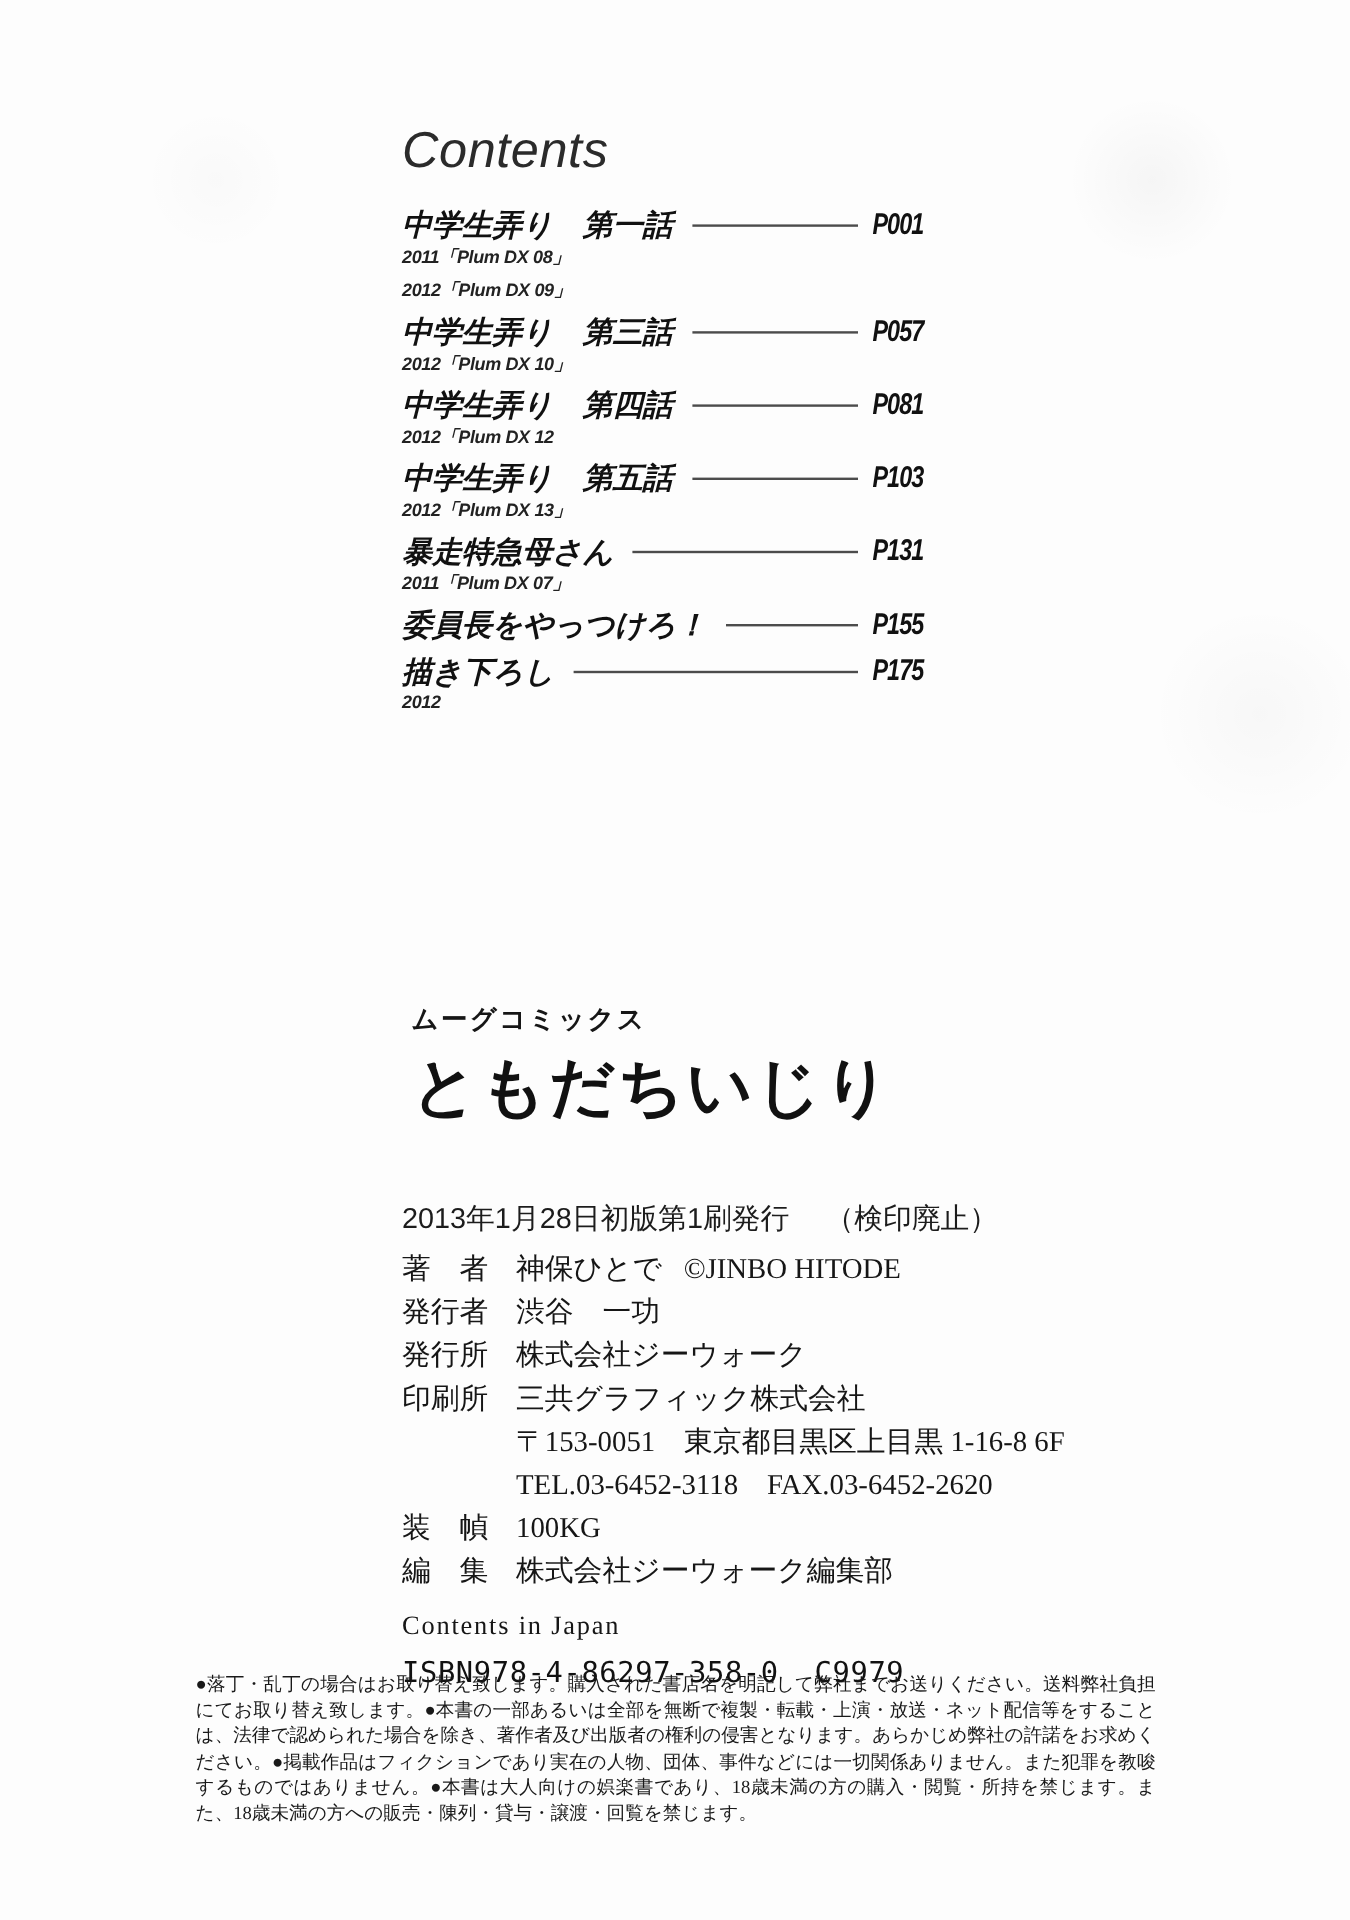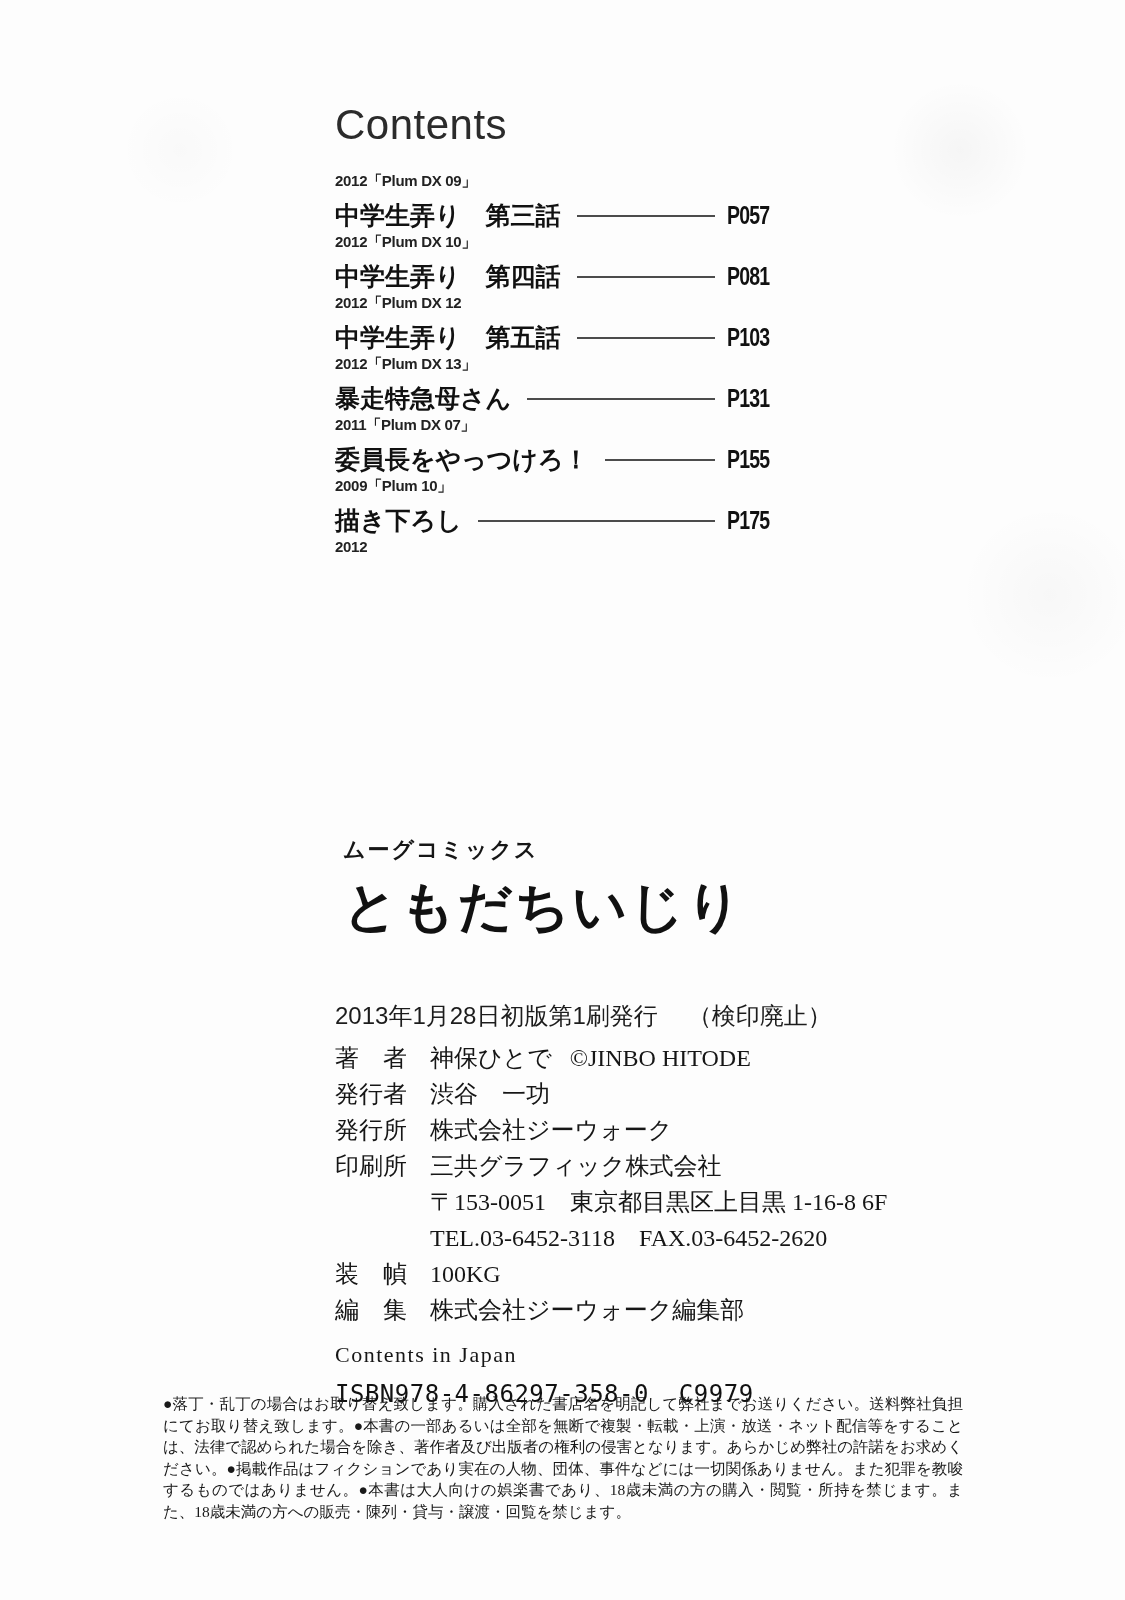--- a/index.html
+++ b/index.html
@@ -11,21 +11,21 @@
       radial-gradient(circle at 960px 150px, rgba(0,0,0,0.03), rgba(0,0,0,0) 70px),
       radial-gradient(circle at 1050px 595px, rgba(0,0,0,0.025), rgba(0,0,0,0) 90px),
       radial-gradient(circle at 180px 150px, rgba(0,0,0,0.015), rgba(0,0,0,0) 60px),
       #fdfdfd;
     overflow:hidden;
     color:#1b1b1b;
     font-family:"Liberation Sans", sans-serif;
   }
 
   
-  .contents-block{position:absolute;left:335px;top:100px;width:446px;}
+  .contents-block{position:absolute;left:335px;top:100px;width:446px;font-style:italic;}
   .contents-heading{
     margin:0 0 22px 0;
     font-size:42px;line-height:50px;font-weight:400;
     color:#2b2b2b;letter-spacing:0.5px;
   }
   .toc-entry{margin-bottom:9px;}
   .toc-row{display:flex;align-items:center;height:30px;}
   .toc-title{
     font-weight:700;font-size:25px;color:#111;
     white-space:pre;letter-spacing:0px;flex:0 0 auto;
@@ -91,20 +91,28 @@
 </head>
 <body>
 
 <div class="page">
 
   <div class="contents-block">
     <h1 class="contents-heading">Contents</h1>
 
     <div class="toc">
 
+      <div class="toc-entry">
+        <div class="toc-row">
+          <span class="toc-title">中学生弄り　第一話</span>
+          <span class="toc-leader"></span>
+          <span class="toc-page">P001</span>
+        </div>
+        <div class="toc-source">2011「Plum DX 08」</div>
+      </div>
 
       <div class="toc-entry">
         <div class="toc-source">2012「Plum DX 09」</div>
       </div>
 
       <div class="toc-entry">
         <div class="toc-row">
           <span class="toc-title">中学生弄り　第三話</span>
           <span class="toc-leader"></span>
           <span class="toc-page">P057</span>
@@ -138,21 +146,20 @@
         </div>
         <div class="toc-source">2011「Plum DX 07」</div>
       </div>
 
       <div class="toc-entry">
         <div class="toc-row">
           <span class="toc-title">委員長をやっつけろ！</span>
           <span class="toc-leader"></span>
           <span class="toc-page">P155</span>
         </div>
-        <div class="toc-source">2009「Plum 10」</div>
       </div>
 
       <div class="toc-entry">
         <div class="toc-row">
           <span class="toc-title">描き下ろし</span>
           <span class="toc-leader"></span>
           <span class="toc-page">P175</span>
         </div>
         <div class="toc-source">2012</div>
       </div>

